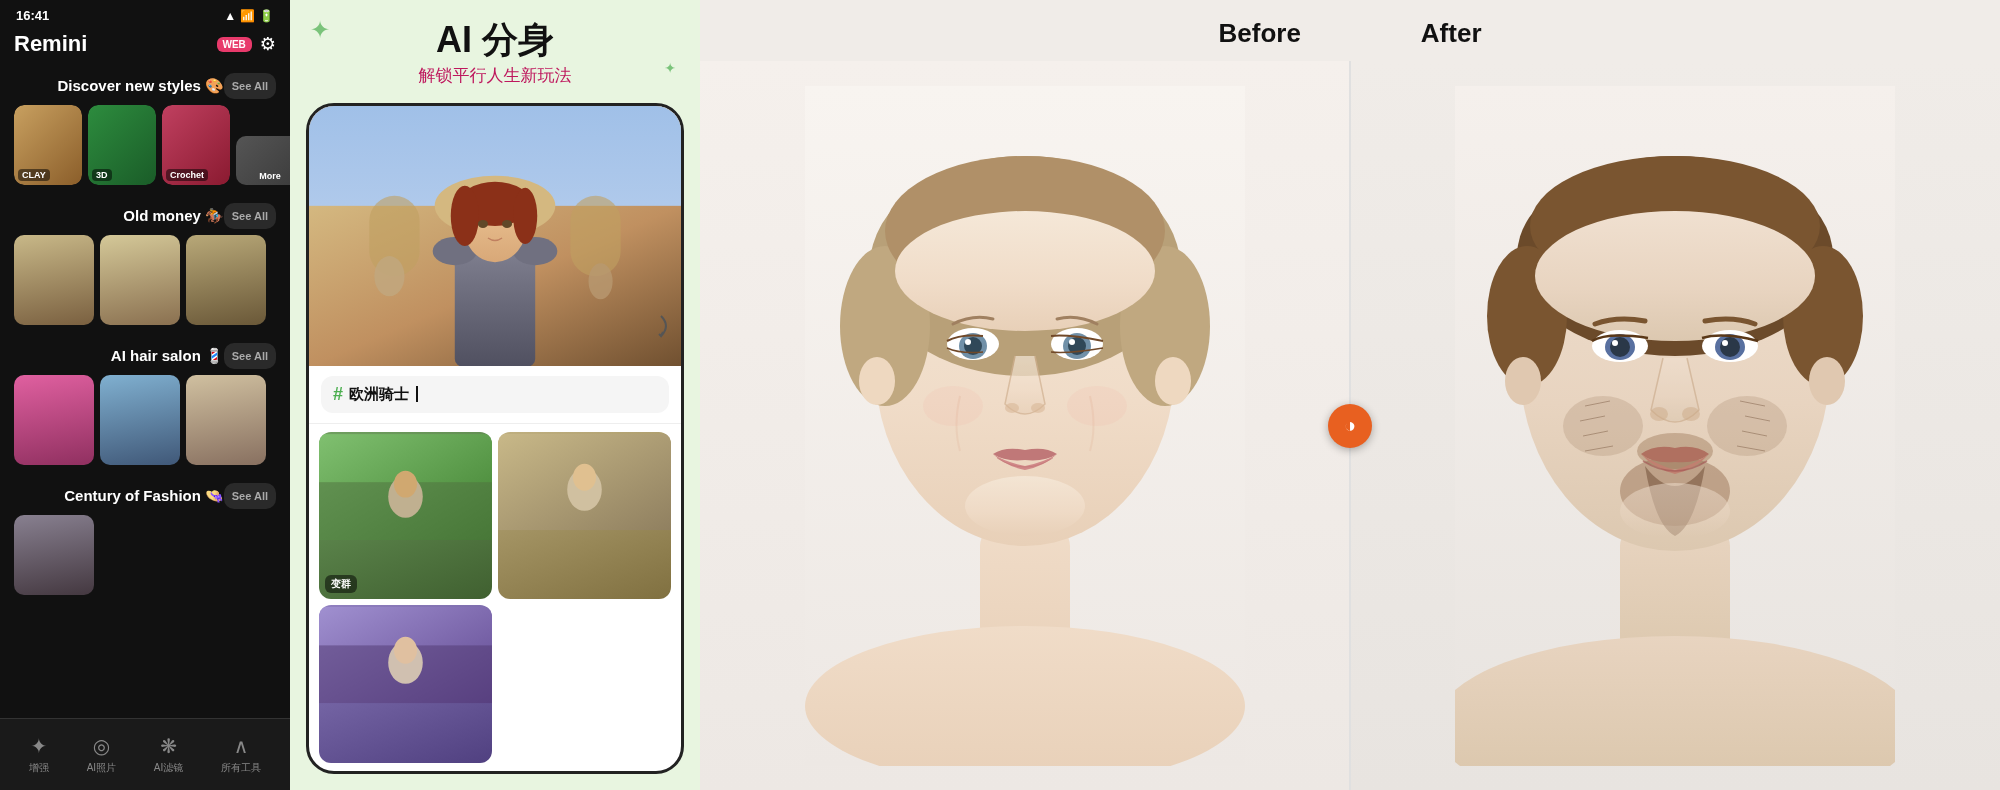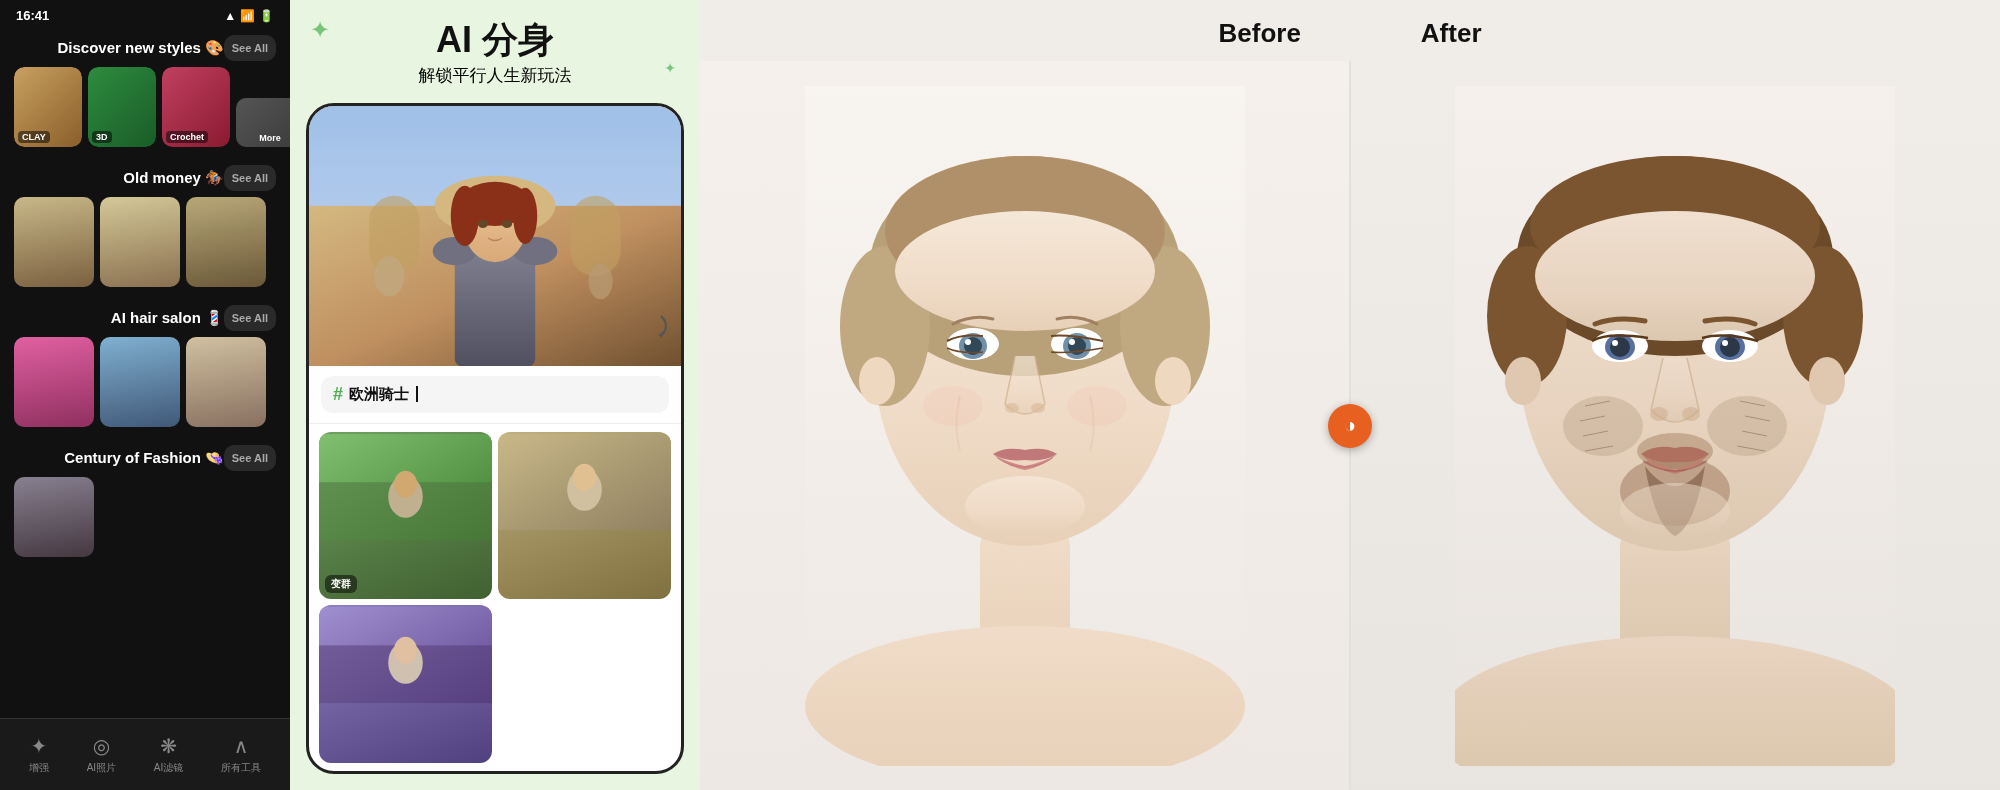--- a/index.html
+++ b/index.html
@@ -229,21 +229,21 @@
       text-align: center;
       font-size: 36px;
       font-weight: 900;
       color: #111;
       margin-bottom: 4px;
       line-height: 1.1;
     }
     .middle-subtitle {
       text-align: center;
       font-size: 17px;
-      color: #000000;
+      color: #be185d;
       margin-bottom: 16px;
     }
 
     .phone-mockup {
       background: #fff;
       border-radius: 28px;
       border: 3px solid #222;
       overflow: hidden;
       flex: 1;
       display: flex;
@@ -421,20 +421,27 @@
 <div class="phone-panel">
   <div class="status-bar">
     <span>16:41</span>
     <div class="status-icons">
       <span>▲</span>
       <span>📶</span>
       <span>🔋</span>
     </div>
   </div>
 
+  <div class="app-header">
+    <span class="app-title">Remini</span>
+    <div class="header-badges">
+      <span class="web-badge">WEB</span>
+      <span class="gear-icon">⚙</span>
+    </div>
+  </div>
 
   <div class="scroll-content">
 
     <div class="section-header">
       <span class="section-title">Discover new styles 🎨</span>
       <button class="see-all-btn">See All</button>
     </div>
     <div class="style-row">
       <div class="style-thumb">
         <div class="style-thumb-inner thumb-clay">

